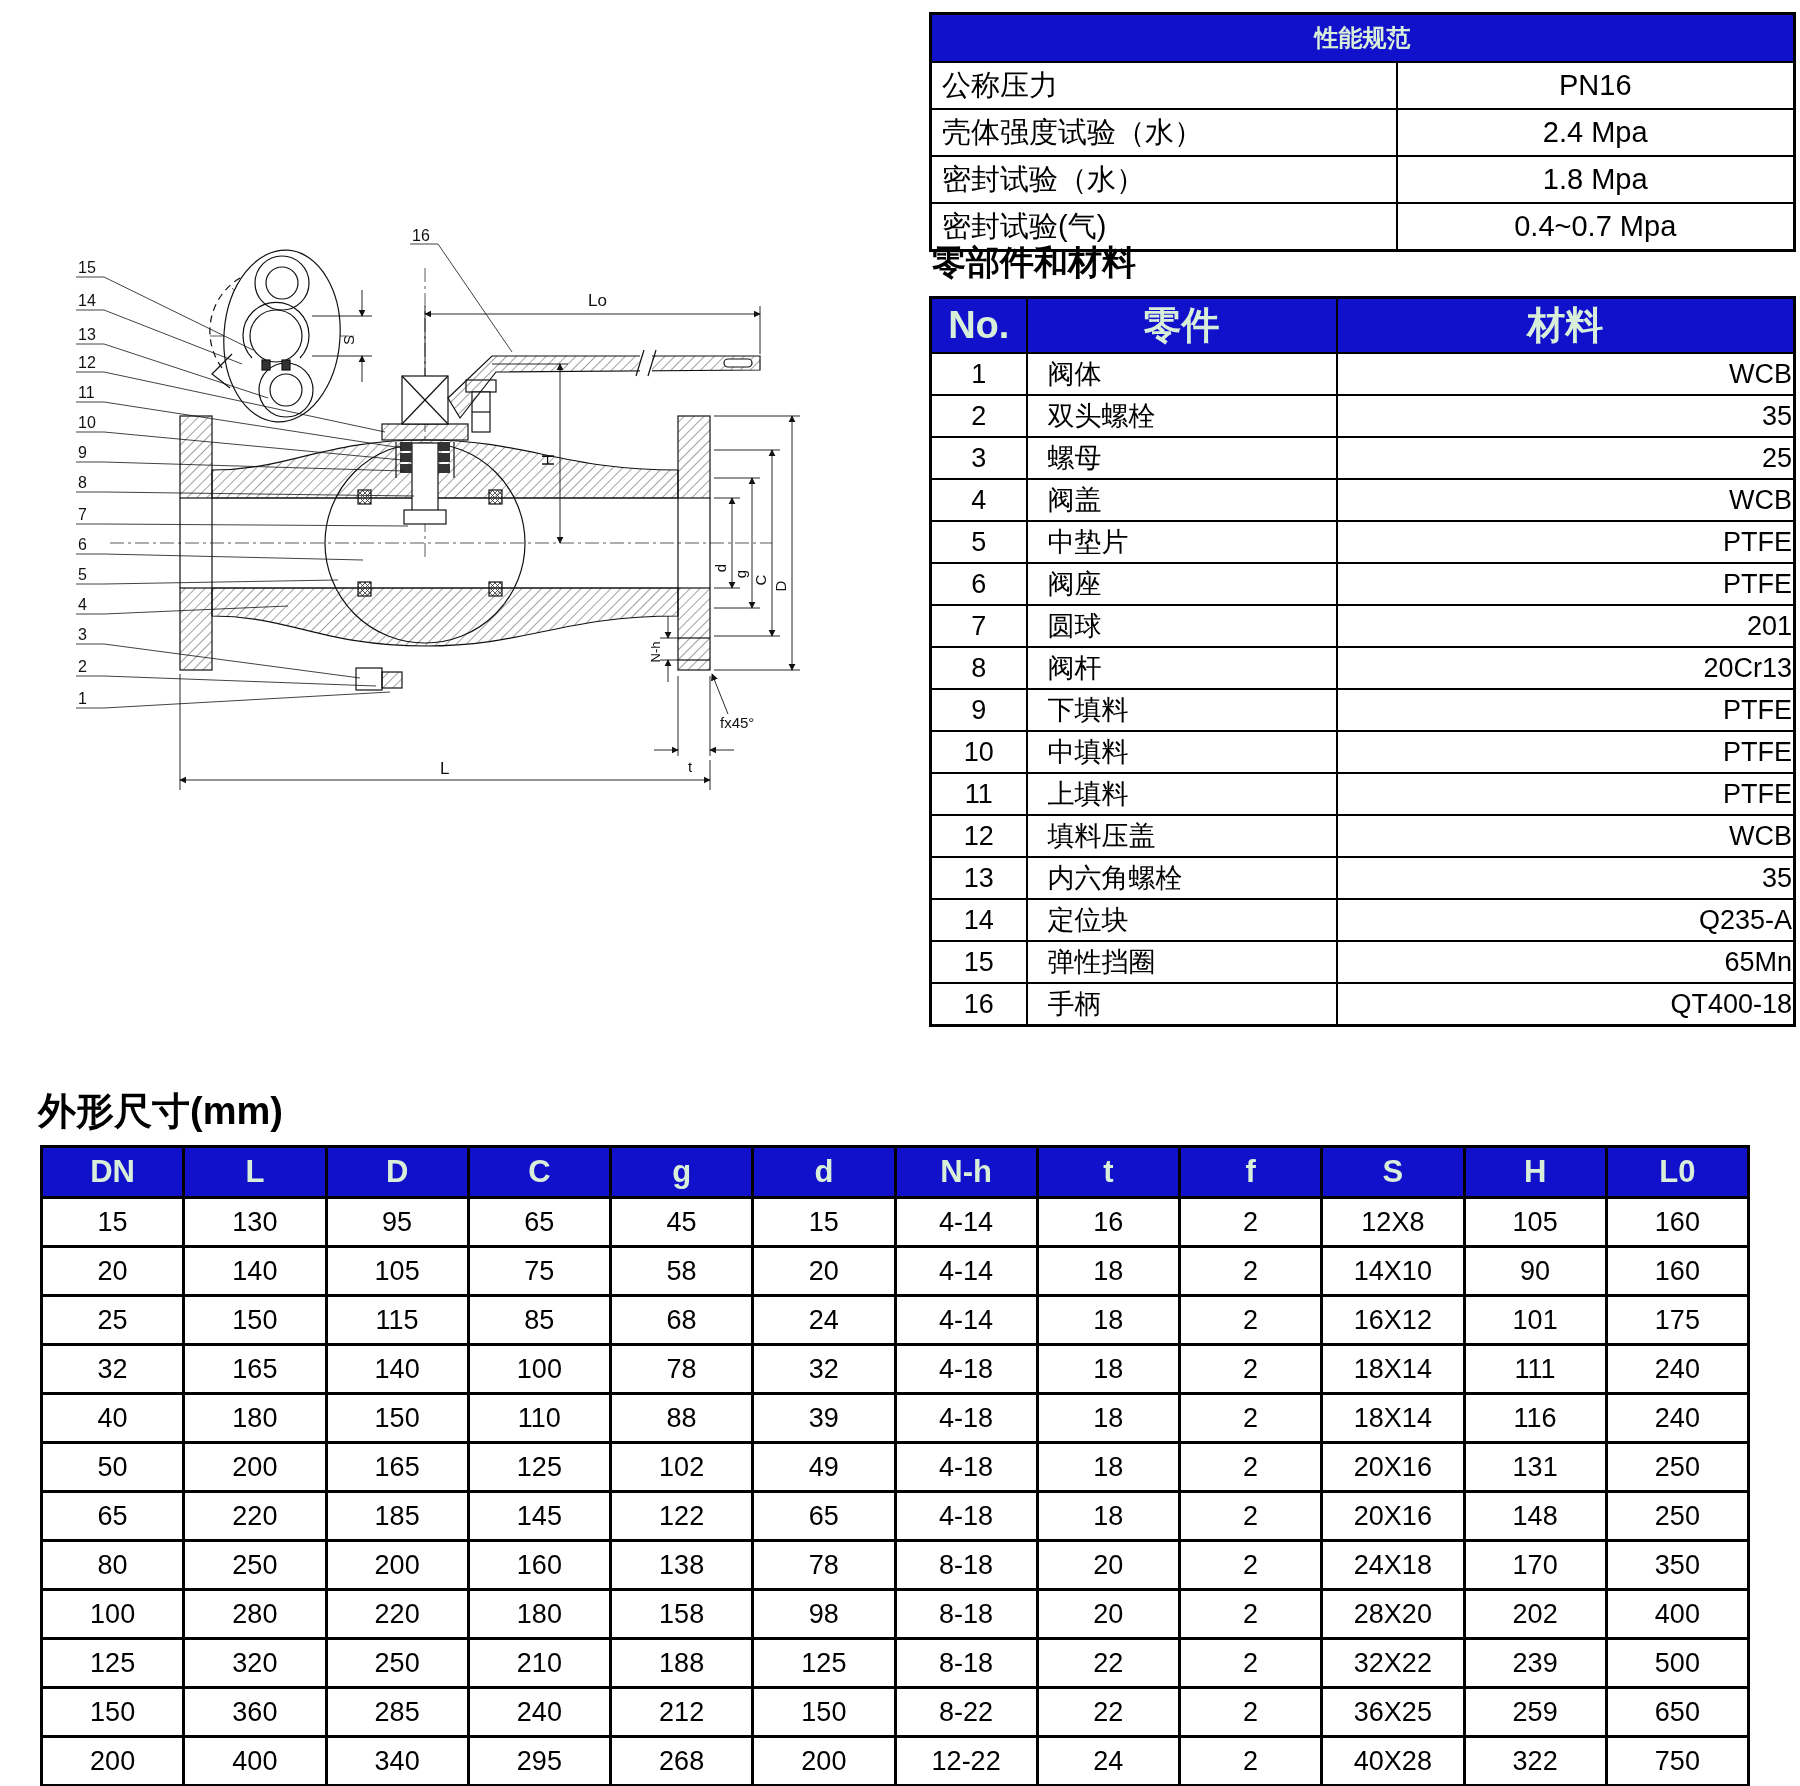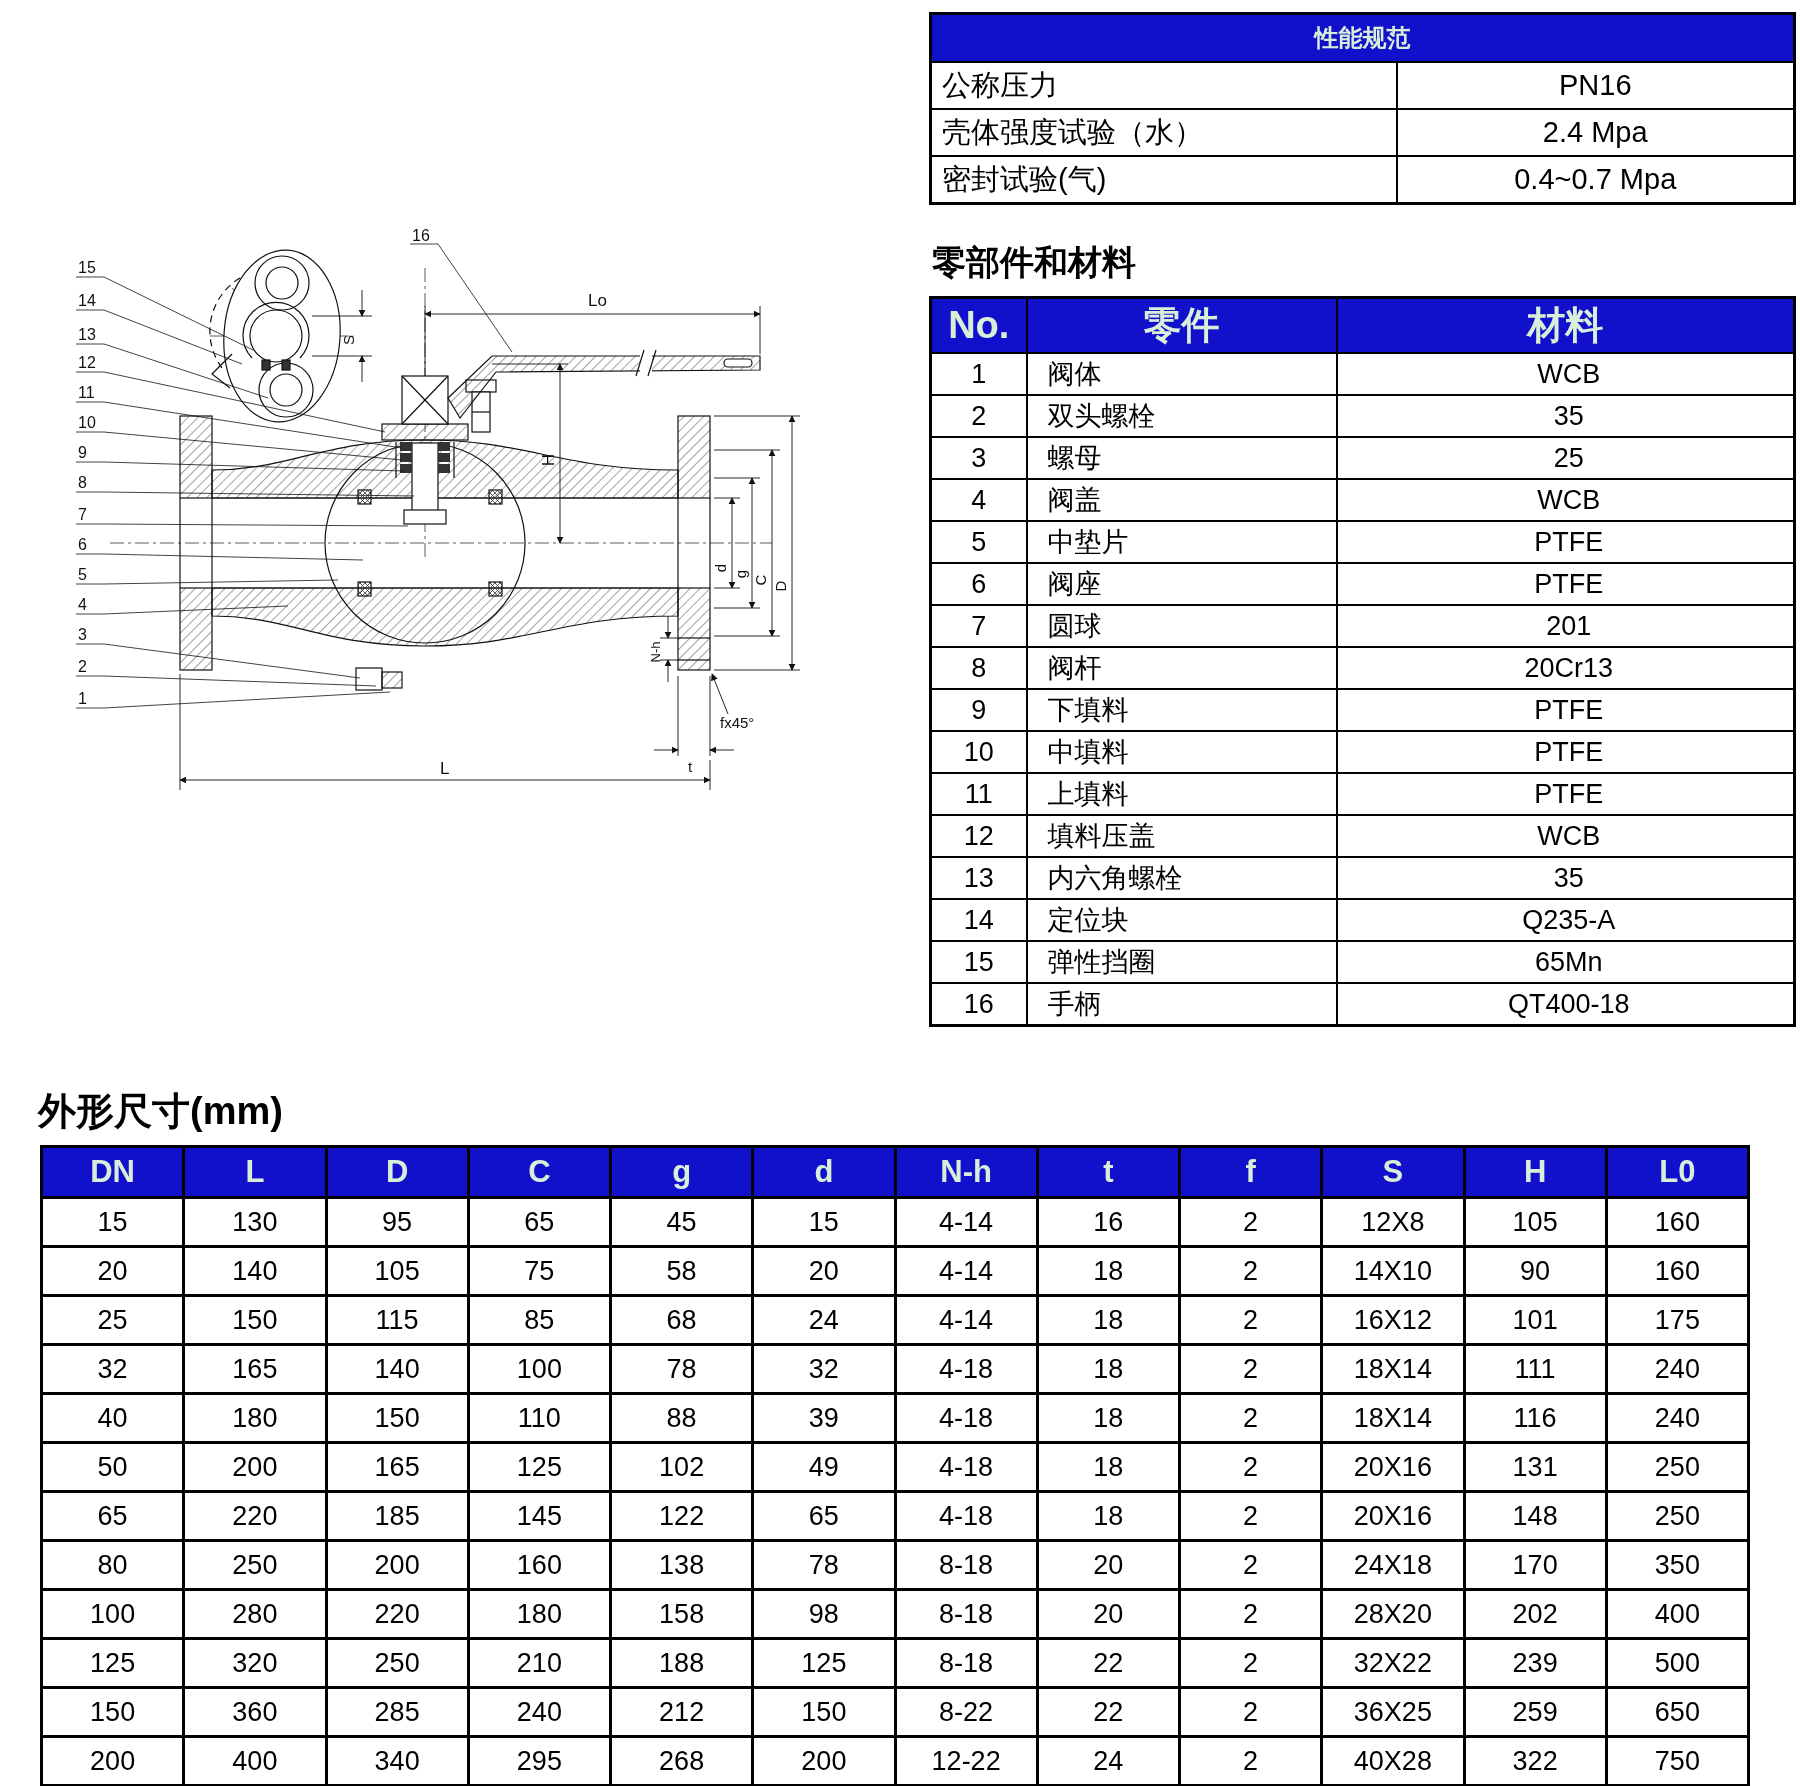--- a/index.html
+++ b/index.html
@@ -16,21 +16,21 @@
   .spec-label{text-align:left;padding-left:10px;}
   .spec-value{text-align:center;}
 
   
   .parts-heading{left:932px;top:240px;font-size:34px;font-weight:bold;}
   .parts-table{left:929px;top:296px;width:864px;border:3px solid #000;}
   .parts-table th{height:40px;font-size:38px;border:2px solid #000;}
   .parts-table td{height:38px;font-size:27px;border:2px solid #000;}
   .parts-table td.c-no{text-align:center;}
   .parts-table td.c-part{text-align:left;padding-left:20px;}
-  .parts-table td.c-mat{text-align:center;padding-left:8px;}
+  .parts-table td.c-mat{text-align:right;padding-left:8px;}
 
   
   .dims-heading{left:38px;top:1086px;font-size:38px;font-weight:bold;}
   .dims-table{left:40px;top:1145px;width:1710px;border:3px solid #c4b5fd;}
   .dims-table th{height:46px;font-size:31px;border:3px solid #000;}
   .dims-table td{height:44px;font-size:27px;border:3px solid #000;text-align:center;}
 
   
   .drawing{left:60px;top:228px;width:740px;height:620px;}
   .drawing text{font-family:"Liberation Sans",sans-serif;fill:#111;}
@@ -49,20 +49,24 @@
     </tr>
   </thead>
   <tbody>
       <tr>
         <td class="spec-label">公称压力</td>
         <td class="spec-value">PN16</td>
       </tr>
       <tr>
         <td class="spec-label">壳体强度试验（水）</td>
         <td class="spec-value">2.4 Mpa</td>
+      </tr>
+      <tr>
+        <td class="spec-label">密封试验（水）</td>
+        <td class="spec-value">1.8 Mpa</td>
       </tr>
       <tr>
         <td class="spec-label">密封试验(气)</td>
         <td class="spec-value">0.4~0.7 Mpa</td>
       </tr>
     </tbody>
 </table>
 
 <div class="abs parts-heading">零部件和材料</div>
 

